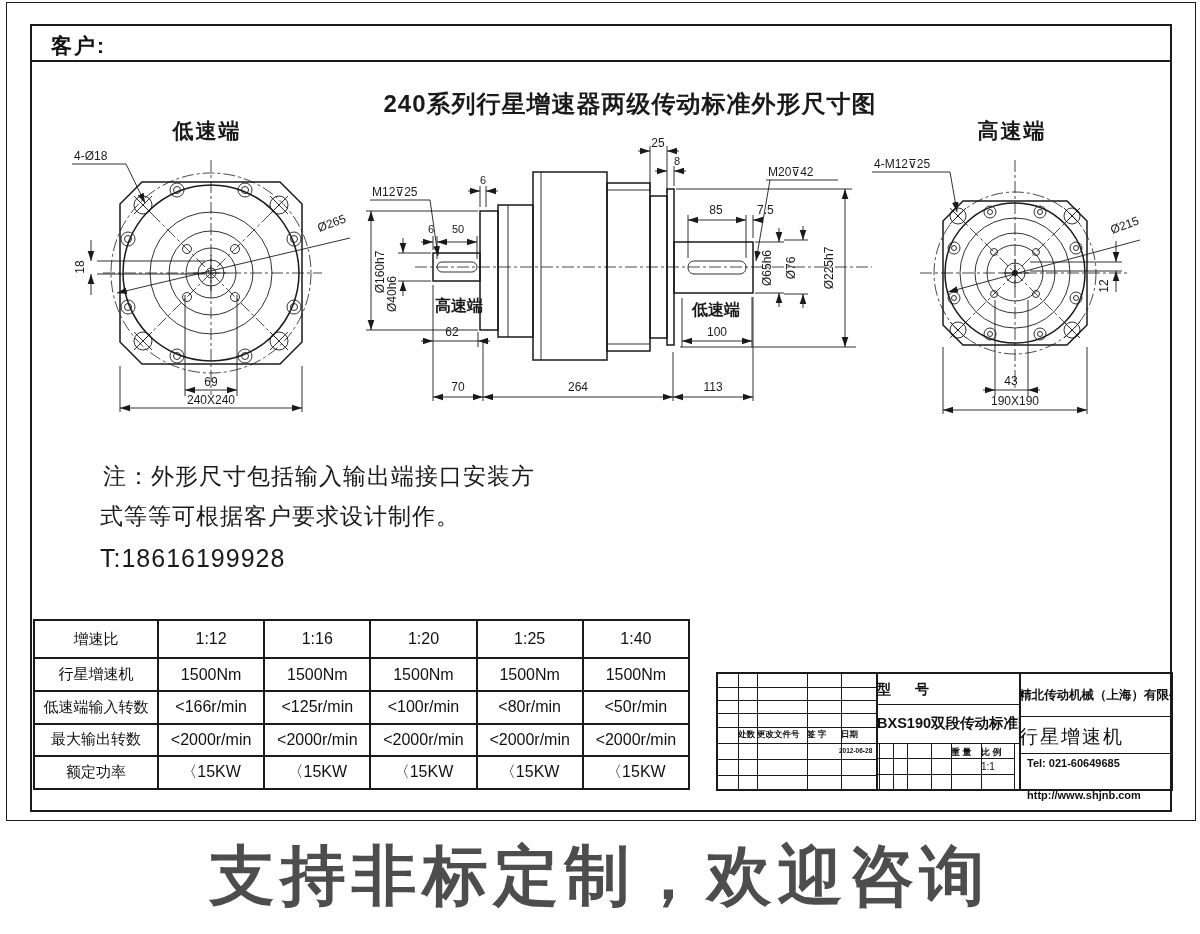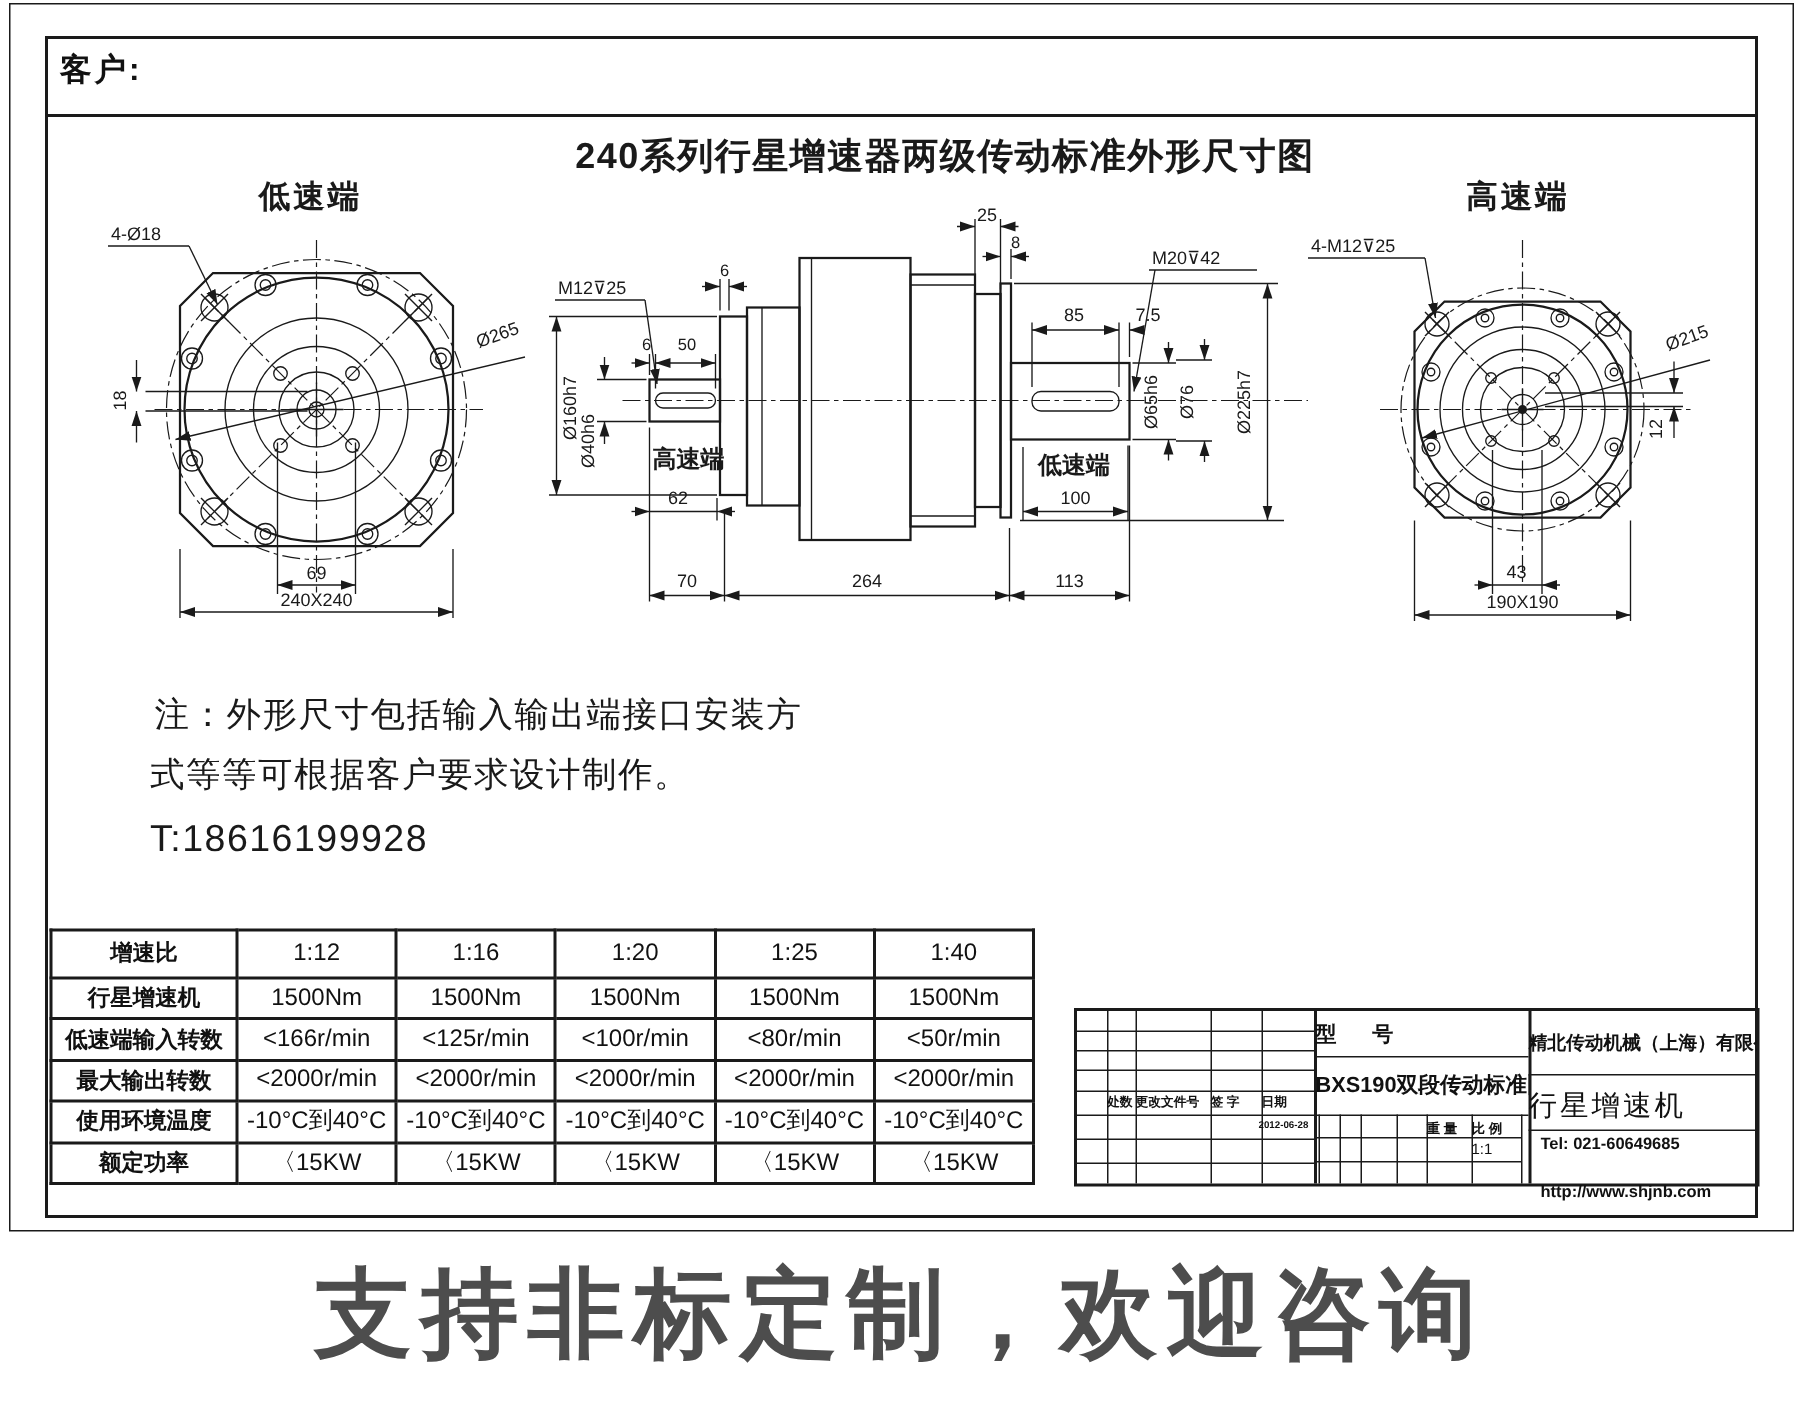--- a/index.html
+++ b/index.html
@@ -1,39 +1,39 @@
 <!DOCTYPE html>
 <html><head>
 <meta charset="utf-8">
 <style>
   html,body{margin:0;padding:0;background:#fff;}
   body{width:1200px;height:934px;position:relative;font-family:"Liberation Sans",sans-serif;color:#111;overflow:hidden;}
   .abs{position:absolute;}
   
   #outer-frame{left:6px;top:2px;width:1188px;height:817px;border:1px solid #1a1a1a;}
   #inner-frame{left:30px;top:24px;width:1142px;height:788px;border:2px solid #1a1a1a;box-sizing:border-box;}
-  #customer-row{left:30px;top:24px;width:1142px;height:54px;border:2px solid #1a1a1a;border-bottom:2px solid #1a1a1a;box-sizing:border-box;font-size:21px;font-weight:bold;padding:6px 0 0 8px;letter-spacing:2px;}
+  #customer-row{left:30px;top:24px;width:1142px;height:38px;border:2px solid #1a1a1a;border-bottom:2px solid #1a1a1a;box-sizing:border-box;font-size:21px;font-weight:bold;padding:6px 0 0 19px;letter-spacing:2px;}
   
   #drawing{left:31px;top:61px;}
   .ol{fill:none;stroke:#1a1a1a;stroke-width:1.5;}
   .tl{fill:none;stroke:#1a1a1a;stroke-width:0.9;}
   .cl{fill:none;stroke:#1a1a1a;stroke-width:0.8;stroke-dasharray:12 3 3 3;}
   text{fill:#1a1a1a;}
   .dim{font:12px "Liberation Sans",sans-serif;}
   .dims{font:11px "Liberation Sans",sans-serif;}
   .lab{font:bold 16px "Liberation Sans",sans-serif;}
   .vtitle{font:bold 21px "Liberation Sans",sans-serif;letter-spacing:2px;}
   .dtitle{font:bold 24px "Liberation Sans",sans-serif;letter-spacing:1px;}
   .note{font:23px "Liberation Sans",sans-serif;letter-spacing:1px;}
   .notet{font:25px "Liberation Sans",sans-serif;letter-spacing:1px;}
   
   #spec-table{left:33px;top:619px;width:657px;height:171px;border-collapse:collapse;table-layout:fixed;}
   #spec-table td{border:2px solid #1a1a1a;text-align:center;vertical-align:middle;padding:0;font-size:16px;height:22px;white-space:nowrap;overflow:hidden;}
   #spec-table tr:first-child td{height:26px;}
-  #spec-table td.lb{font-weight:bold;font-size:15px;}
+  #spec-table td.lb{font-weight:normal;font-size:15px;}
   
   #title-block{left:716px;top:672px;width:457px;height:119px;border:2px solid #1a1a1a;box-sizing:border-box;}
   .tb-v{position:absolute;width:1px;background:#1a1a1a;}
   .tb-h{position:absolute;height:1px;background:#1a1a1a;}
   .tb-v2{position:absolute;width:2px;background:#1a1a1a;}
   .tb-cell{position:absolute;white-space:nowrap;overflow:hidden;}
   
   #banner{left:0;top:832px;width:1200px;text-align:center;font-size:65px;font-weight:bold;color:#4d4d4d;letter-spacing:6px;}
 </style>
 </head>
@@ -359,28 +359,20 @@
       </tr>
   <tr>
         <td class="lb">最大输出转数</td>
         <td>&lt;2000r/min</td>
         <td>&lt;2000r/min</td>
         <td>&lt;2000r/min</td>
         <td>&lt;2000r/min</td>
         <td>&lt;2000r/min</td>
       </tr>
   <tr>
-        <td class="lb">使用环境温度</td>
-        <td>-10°C到40°C</td>
-        <td>-10°C到40°C</td>
-        <td>-10°C到40°C</td>
-        <td>-10°C到40°C</td>
-        <td>-10°C到40°C</td>
-      </tr>
-  <tr>
         <td class="lb">额定功率</td>
         <td>〈15KW</td>
         <td>〈15KW</td>
         <td>〈15KW</td>
         <td>〈15KW</td>
         <td>〈15KW</td>
       </tr>
 </tbody>
   </table>
 

